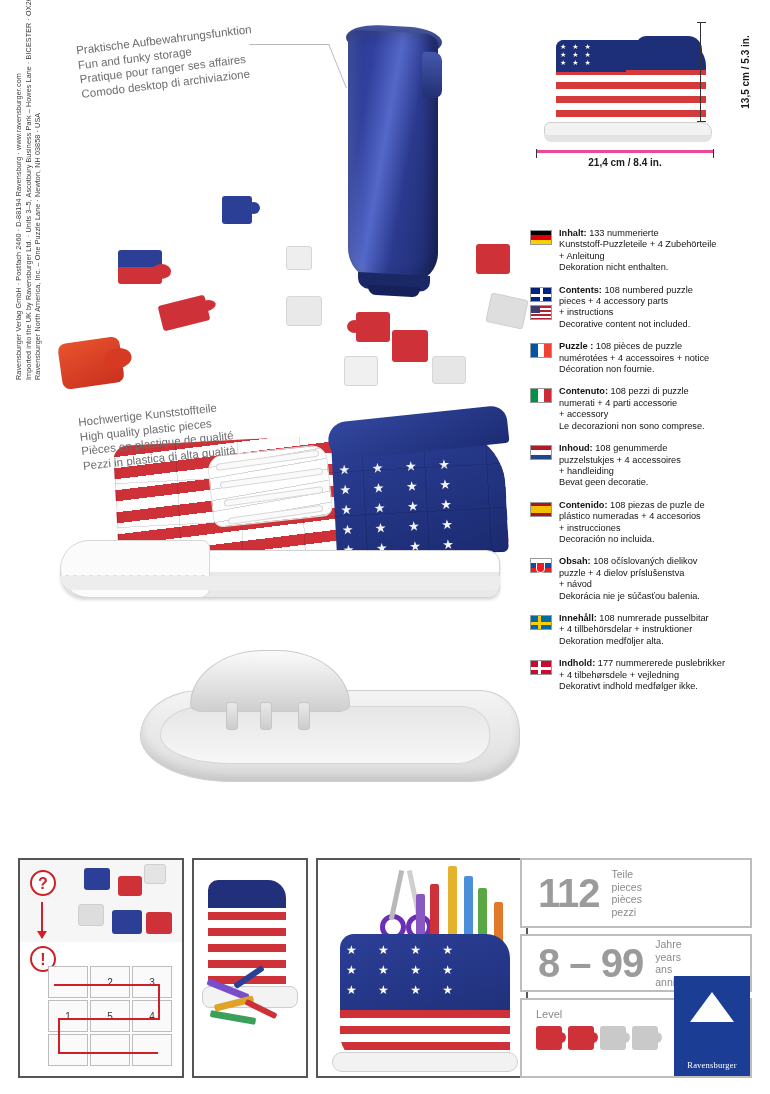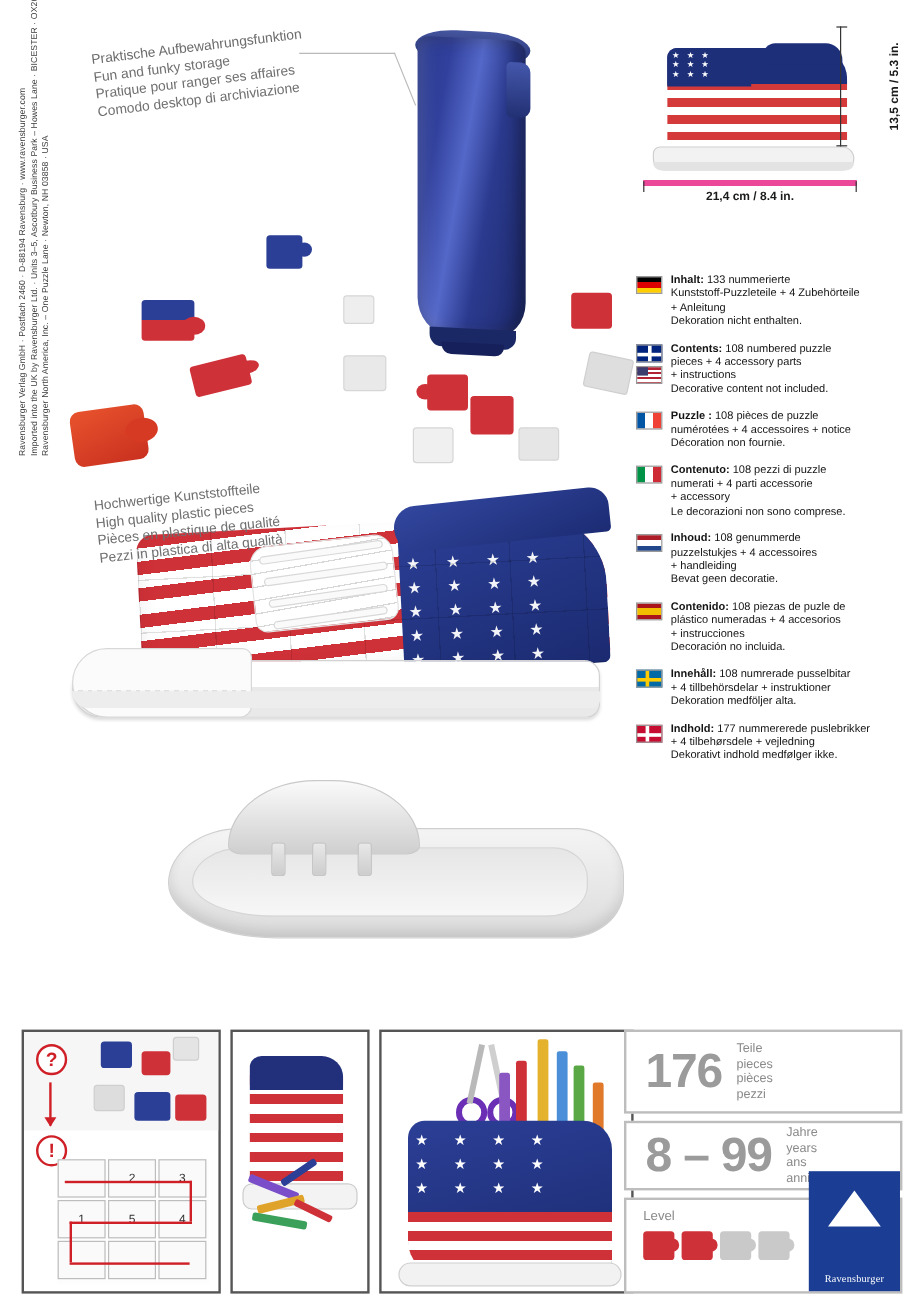--- a/index.html
+++ b/index.html
@@ -134,21 +134,21 @@
   }
   .v-dim .tick-top { top:0; } .v-dim .tick-bot { bottom:0; }
   .v-dim .lbl {
     position:absolute; left:8px; top:50%;
     transform:translateY(-50%) rotate(-90deg);
     transform-origin:center;
     font-size:10px; white-space:nowrap; font-weight:bold;
   }
   .h-dim {
     position:absolute; left:536px; top:150px; width:178px; height:20px;
-    border-top:5px solid #ec4899;
+    border-top:3px solid #ec4899;
   }
   .h-dim .tick-l, .h-dim .tick-r {
     position:absolute; top:-4px; width:1px; height:9px; background:#333;
   }
   .h-dim .tick-l { left:0; } .h-dim .tick-r { right:0; }
   .h-dim .lbl {
     position:absolute; left:0; right:0; top:4px; text-align:center;
     font-size:10px; font-weight:bold;
   }
 
@@ -592,20 +592,30 @@
       <div class="lang-txt">
         <b>Contenido:</b>
         <span> 108 piezas de puzle de</span><br>
         <span>plástico numeradas + 4 accesorios</span><br>
         <span>+ instrucciones</span><br>
         <span>Decoración no incluida.</span>
       </div>
     </div>
 
 
+    <div class="lang-row">
+      <div class="flag f-sk"></div>
+      <div class="lang-txt">
+        <b>Obsah:</b>
+        <span> 108 očíslovaných dielikov</span><br>
+        <span>puzzle + 4 dielov príslušenstva</span><br>
+        <span>+ návod</span><br>
+        <span>Dekorácia nie je súčasťou balenia.</span>
+      </div>
+    </div>
 
     <div class="lang-row">
       <div class="flag f-se"></div>
       <div class="lang-txt">
         <b>Innehåll:</b>
         <span> 108 numrerade pusselbitar</span><br>
         <span>+ 4 tillbehörsdelar + instruktioner</span><br>
         <span>Dekoration medföljer alta.</span>
       </div>
     </div>
@@ -698,21 +708,21 @@
         <div class="stars">★ ★ ★ ★<br>★ ★ ★ ★<br>★ ★ ★ ★</div>
       </div>
       <div class="p3-red"></div>
       <div class="p3-sole"></div>
     </div>
 
   </div>
 
   <div class="info">
     <div class="info-box ib1">
-      <div class="big-num">176</div>
+      <div class="big-num">112</div>
       <div class="num-unit">
         <div>Teile</div>
         <div>pieces</div>
         <div>pièces</div>
         <div>pezzi</div>
       </div>
     </div>
 
     <div class="info-box ib2">
       <div class="big-num" style="font-size:40px;">8 – 99</div>

